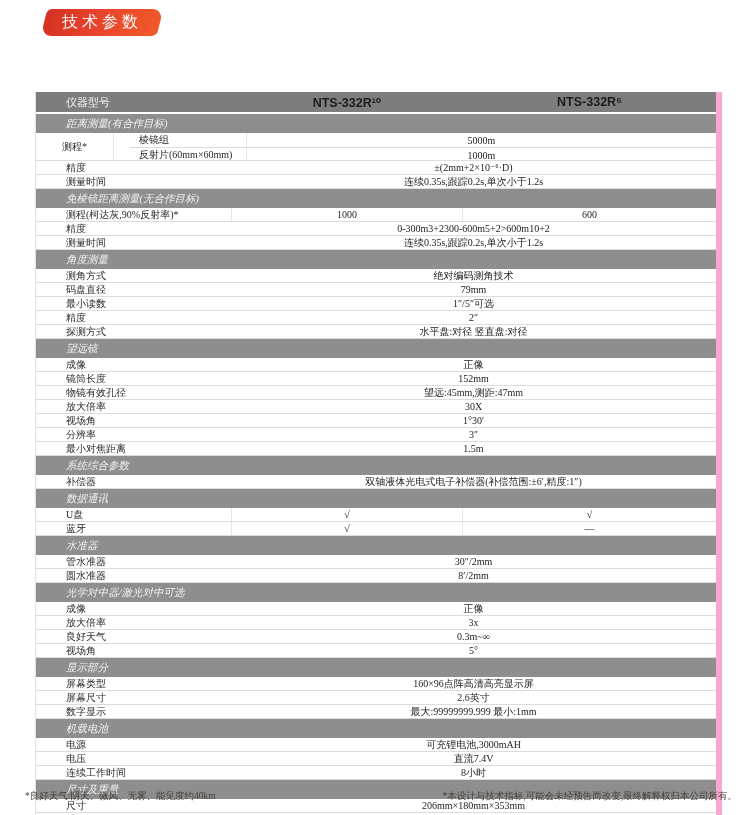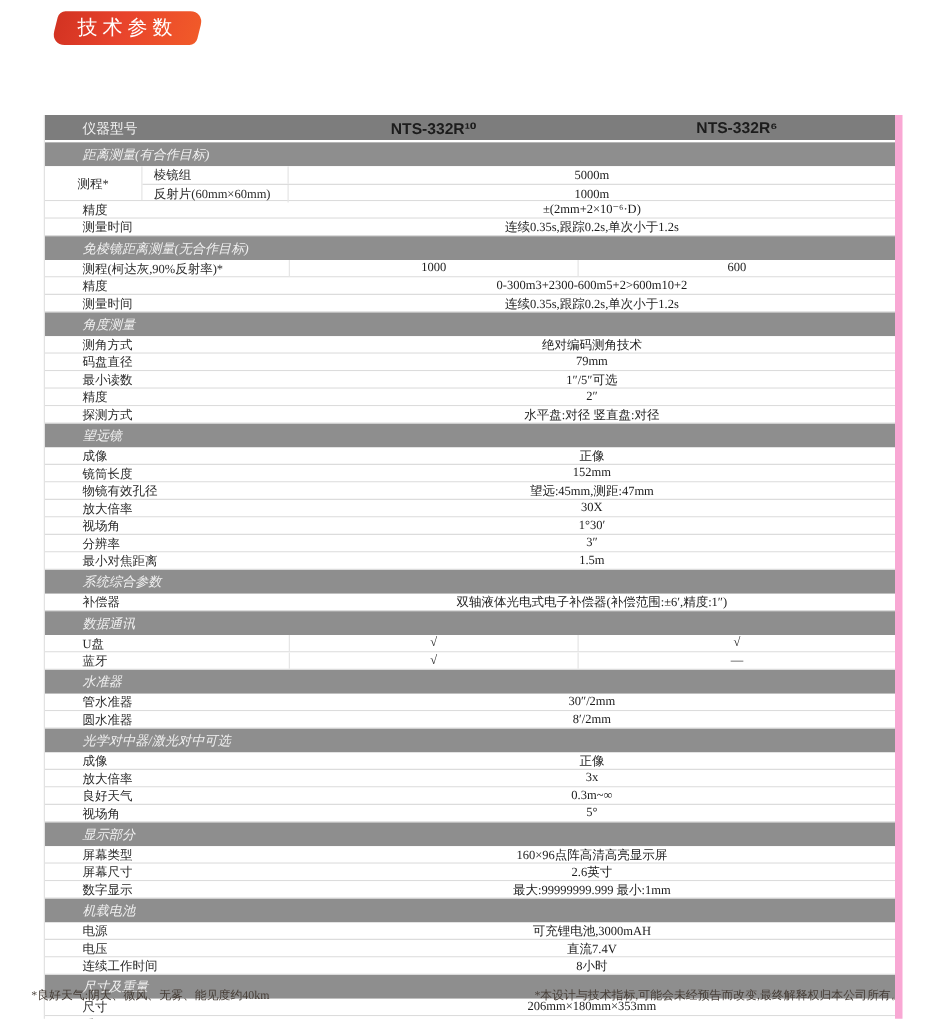--- a/index.html
+++ b/index.html
@@ -51,30 +51,30 @@
     height:14px;border-bottom:1px solid #dcdcdc;background:#fff;
     display:flex;align-items:stretch;font-size:10px;color:#1c1c1c;
   }
   .cell{display:flex;align-items:center;}
   .label{width:195px;padding-left:30px;color:#2a2a2a;text-align:center;}
   .val{flex:1;justify-content:center;}
   .val2a{width:232px;justify-content:center;border-left:1px solid #e6e6e6;border-right:1px solid #e6e6e6;}
   .val2b{flex:1;justify-content:center;}
   .group{
     height:28px;border-bottom:1px solid #dcdcdc;background:#fff;
-    display:flex;align-items:stretch;font-size:10px;color:#1c1c1c;
+    display:flex;align-items:stretch;font-size:10px;color:#1c1c1c;gap:16px;
   }
   .glabel{width:78px;padding-left:26px;border-right:1px solid #e6e6e6;color:#2a2a2a;}
   .gsub{flex:1;display:flex;flex-direction:column;}
   .gsubrow{flex:1;display:flex;align-items:stretch;}
   .gsubrow:first-child{border-bottom:1px solid #dcdcdc;}
   .gsublabel{width:117px;padding-left:9px;border-right:1px solid #e6e6e6;color:#2a2a2a;}
   
   .footnotes{
-    position:absolute;left:25px;right:28px;top:790px;
+    position:absolute;left:25px;right:13px;top:790px;
     display:flex;justify-content:space-between;
     font-size:9.5px;color:#453d36;
     font-family:"Liberation Serif","DejaVu Serif",serif;
     align-items:center;
   }
 </style>
 </head>
 <body>
 
 <div class="badge">

